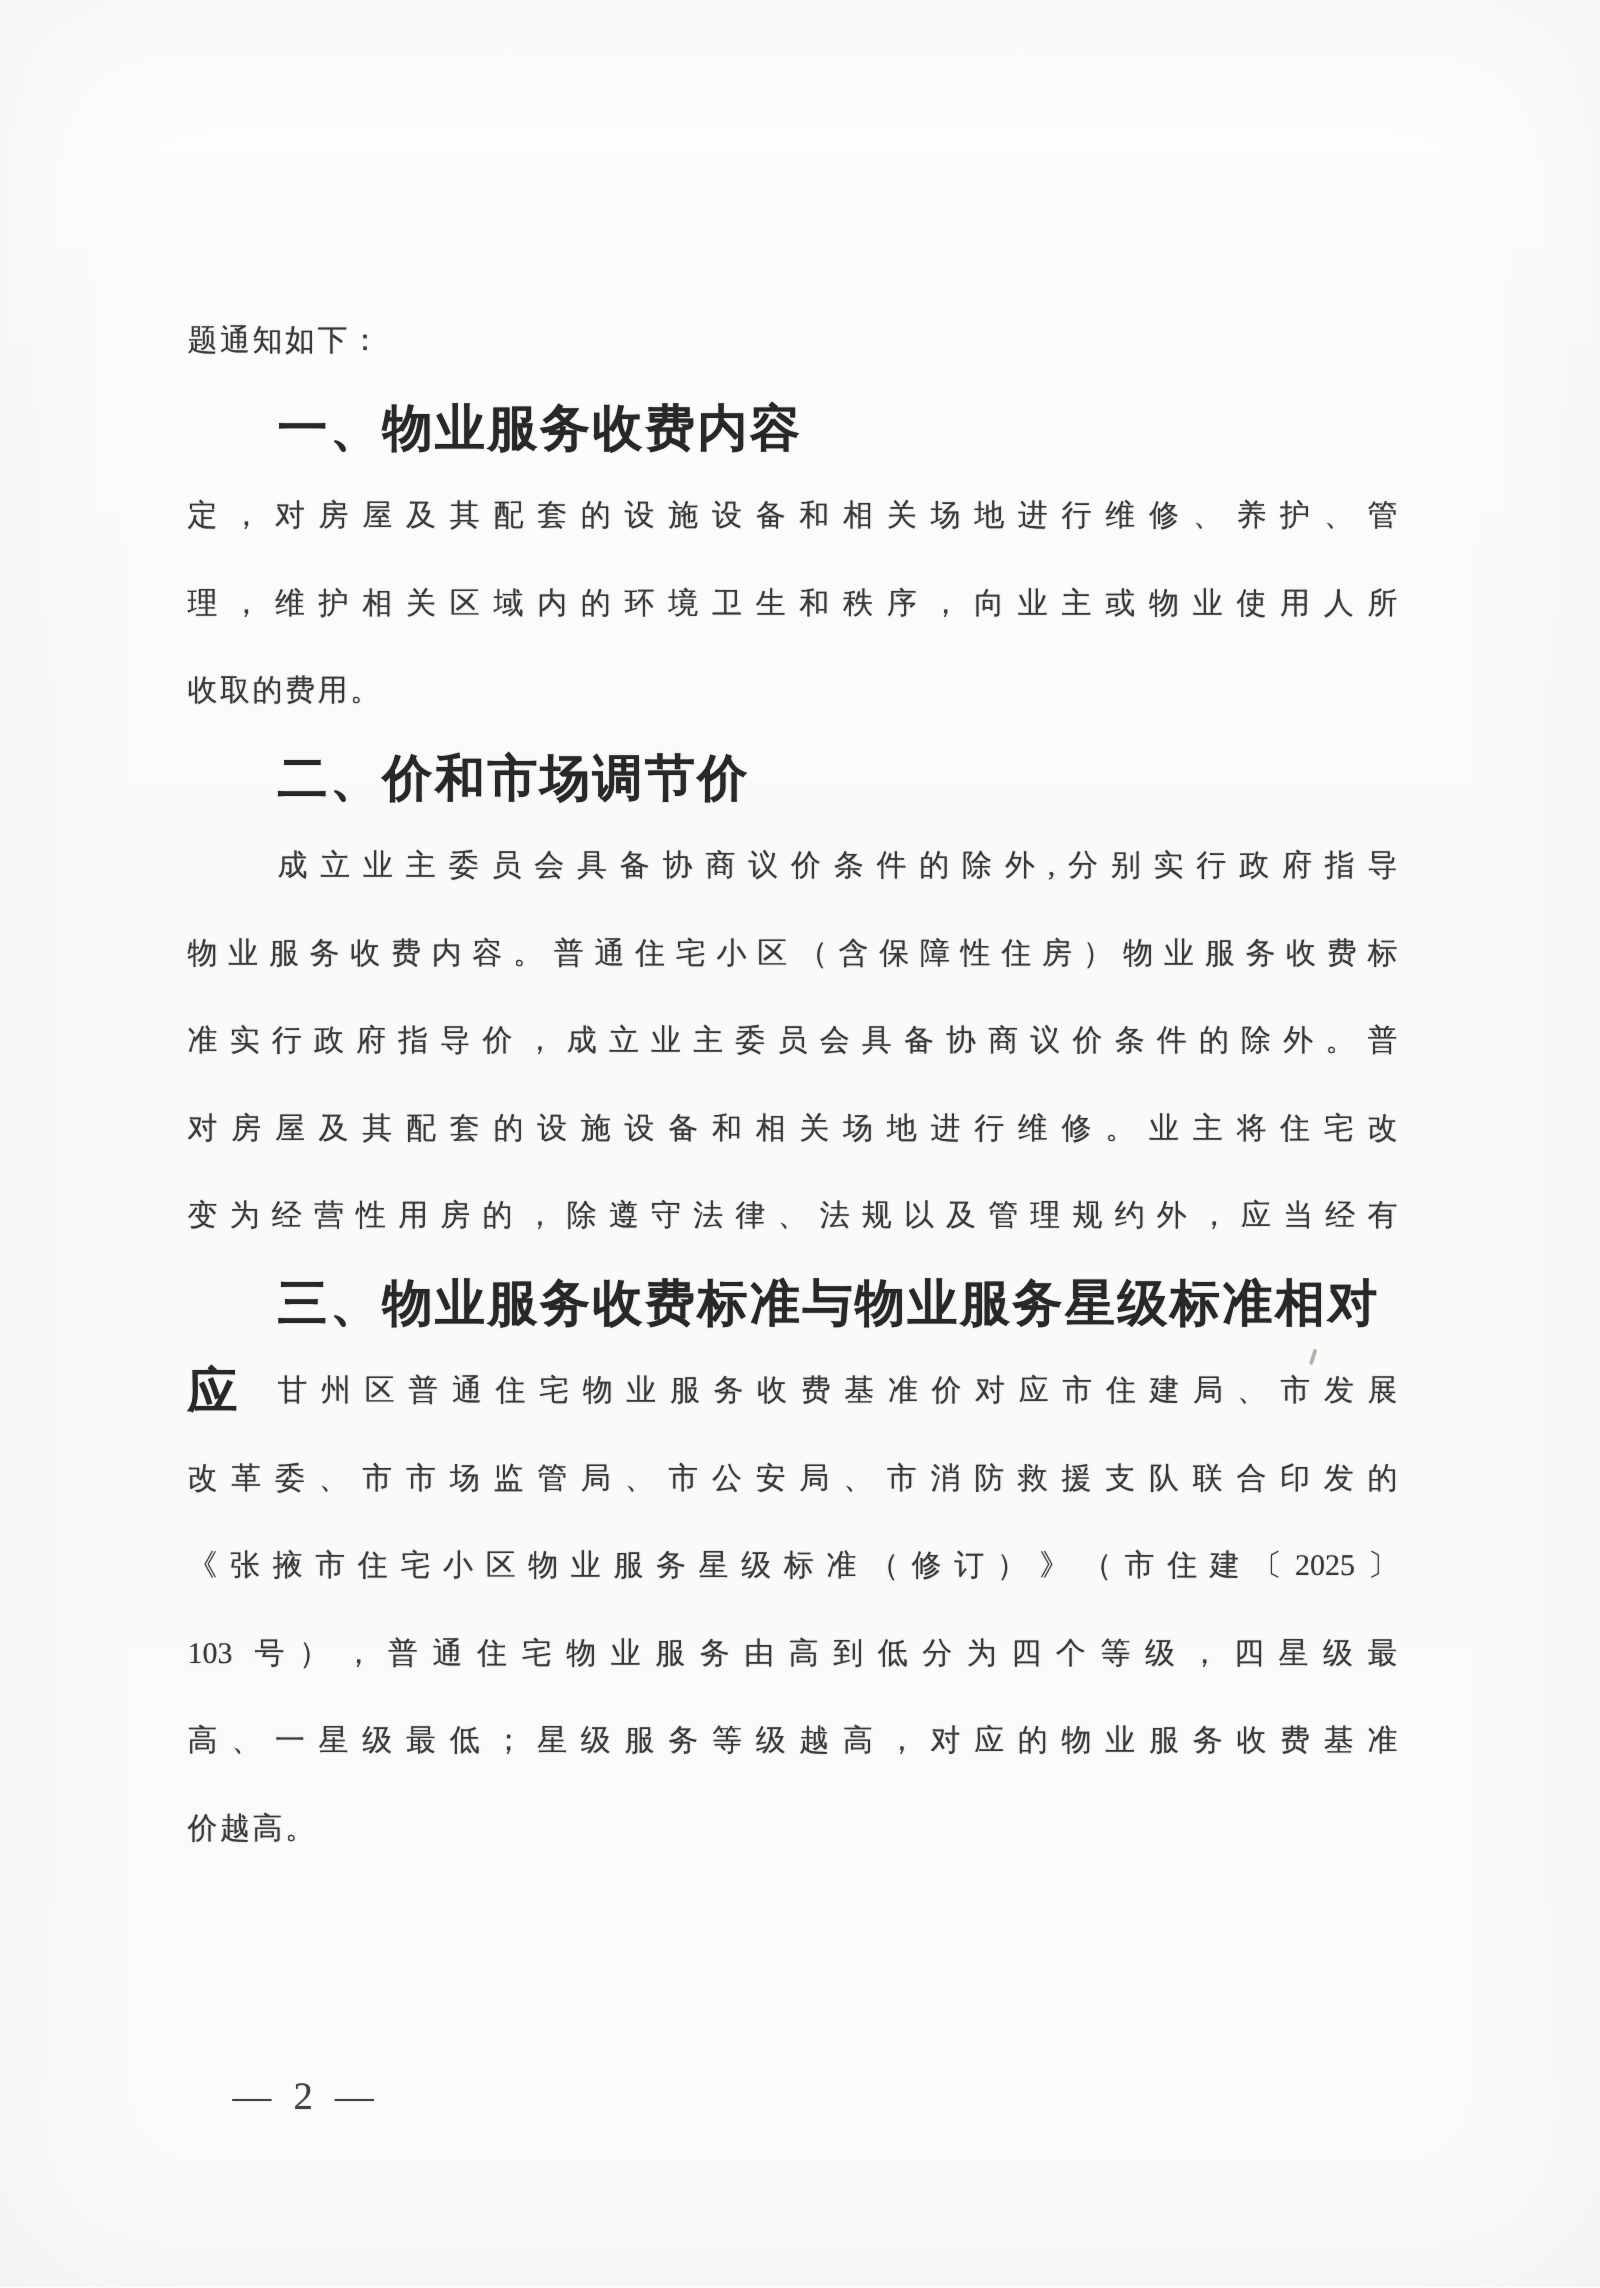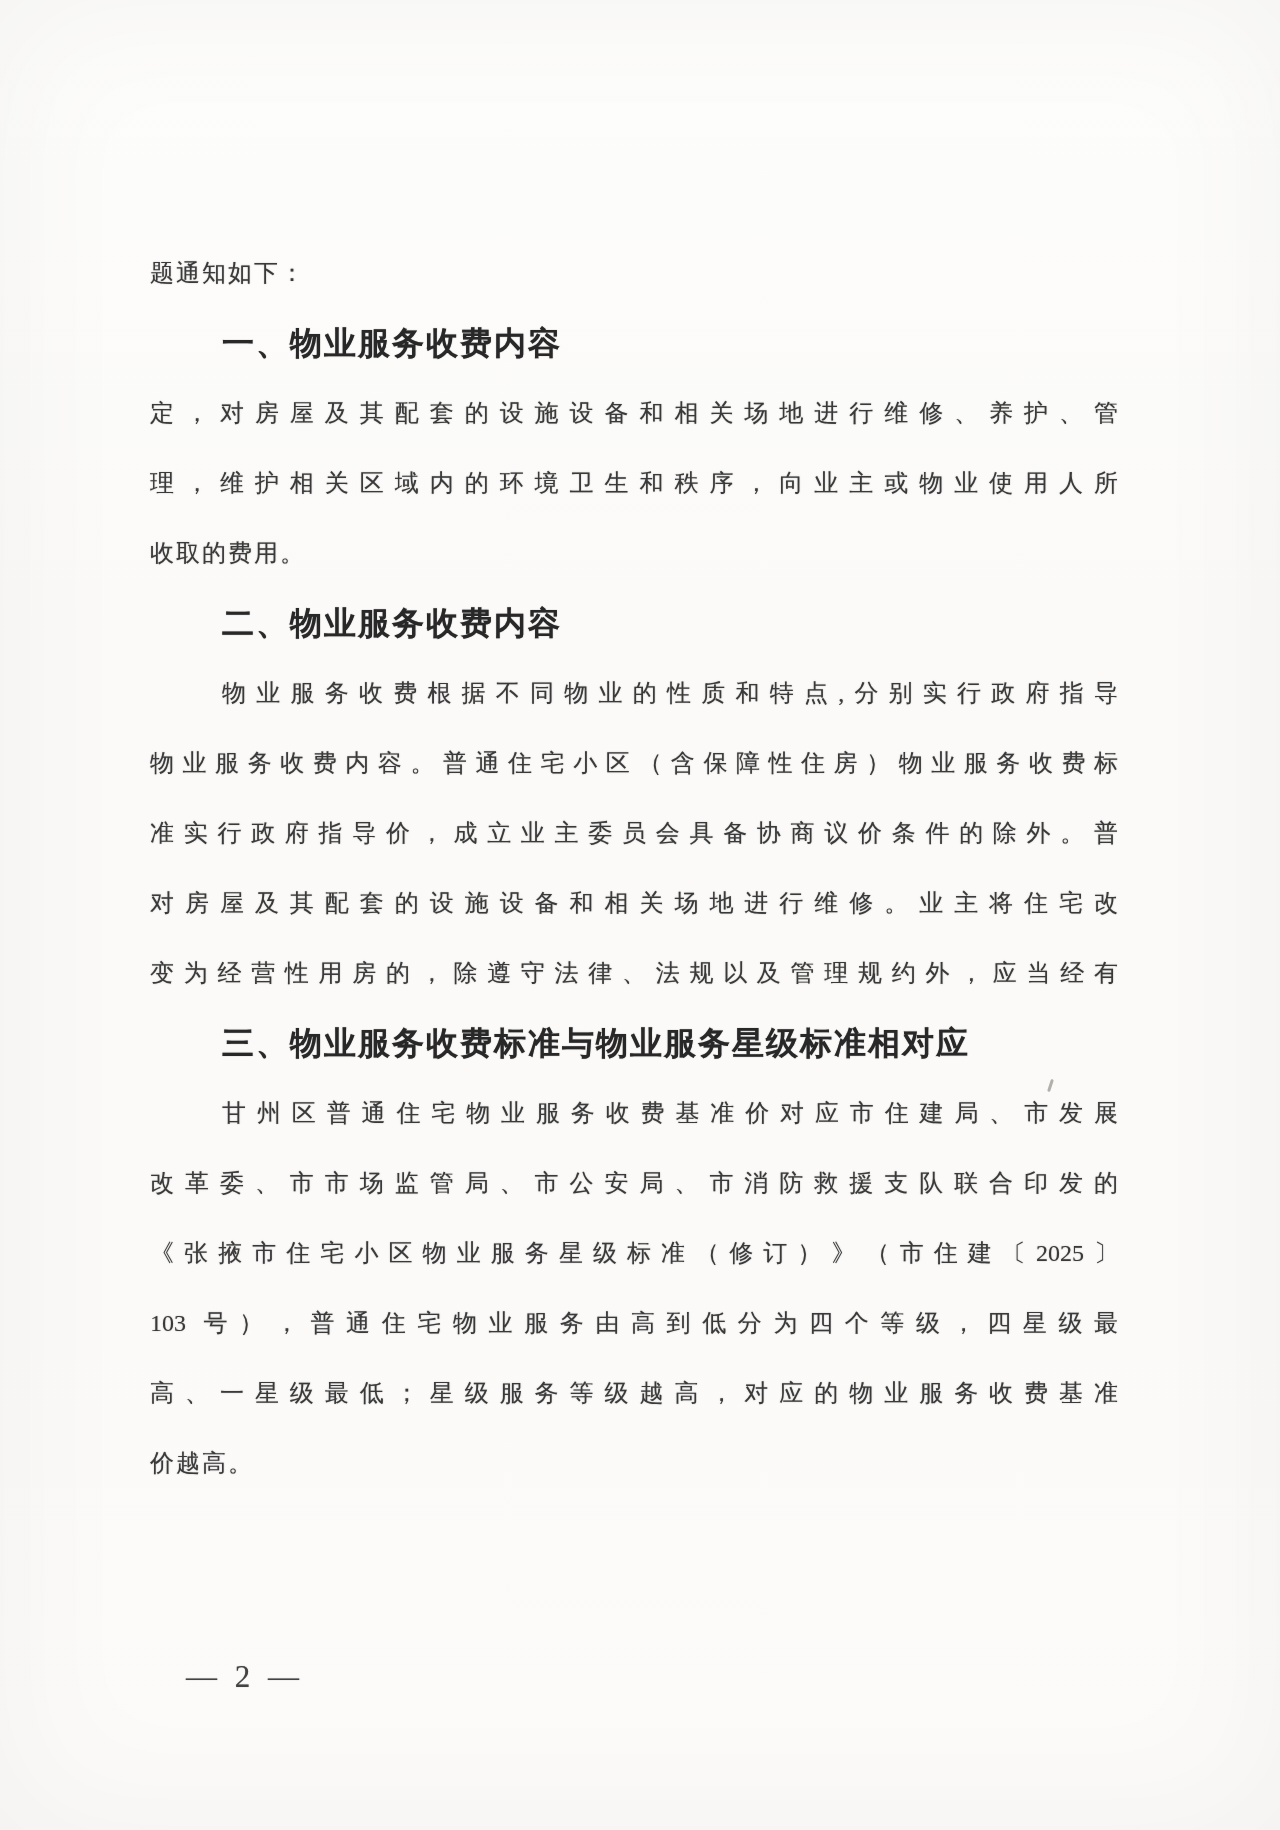--- a/index.html
+++ b/index.html
@@ -44,21 +44,21 @@
   .indent {
     text-indent: 72px;
   }
   .short {
     text-align: left;
     letter-spacing: 2px;
   }
   .heading {
     font-family: "Liberation Sans", "DejaVu Sans", sans-serif;
     font-weight: 700;
-    font-size: 32px;
+    font-size: 40px;
     color: #282828;
     text-indent: 72px;
     letter-spacing: 2px;
     text-align: left;
     text-shadow: 0 0 1px rgba(40, 40, 40, 0.6);
   }
   .pagenum {
     position: absolute;
     left: 186px;
     top: 1652px;
@@ -84,22 +84,22 @@
 </head>
 <body>
 
 <div class="page">
   <div class="content">
     <div class="line short">题通知如下：</div>
     <div class="line heading">一、物业服务收费内容</div>
     <div class="line justify">定，对房屋及其配套的设施设备和相关场地进行维修、养护、管</div>
     <div class="line justify">理，维护相关区域内的环境卫生和秩序，向业主或物业使用人所</div>
     <div class="line short">收取的费用。</div>
-    <div class="line heading">二、物业服务收费内容</div>
-    <div class="line justify indent">物业服务收费根据不同物业的性质和特点,分别实行政府指导</div>
+    <div class="line heading">二、价和市场调节价</div>
+    <div class="line justify indent">成立业主委员会具备协商议价条件的除外,分别实行政府指导</div>
     <div class="line justify">物业服务收费内容。普通住宅小区（含保障性住房）物业服务收费标</div>
     <div class="line justify">准实行政府指导价，成立业主委员会具备协商议价条件的除外。普</div>
     <div class="line justify">对房屋及其配套的设施设备和相关场地进行维修。业主将住宅改</div>
     <div class="line justify">变为经营性用房的，除遵守法律、法规以及管理规约外，应当经有</div>
     <div class="line heading">三、物业服务收费标准与物业服务星级标准相对应</div>
     <div class="line justify indent">甘州区普通住宅物业服务收费基准价对应市住建局、市发展</div>
     <div class="line justify">改革委、市市场监管局、市公安局、市消防救援支队联合印发的</div>
     <div class="line justify">《张掖市住宅小区物业服务星级标准（修订）》（市住建〔2025〕</div>
     <div class="line justify">103 号），普通住宅物业服务由高到低分为四个等级，四星级最</div>
     <div class="line justify">高、一星级最低；星级服务等级越高，对应的物业服务收费基准</div>

